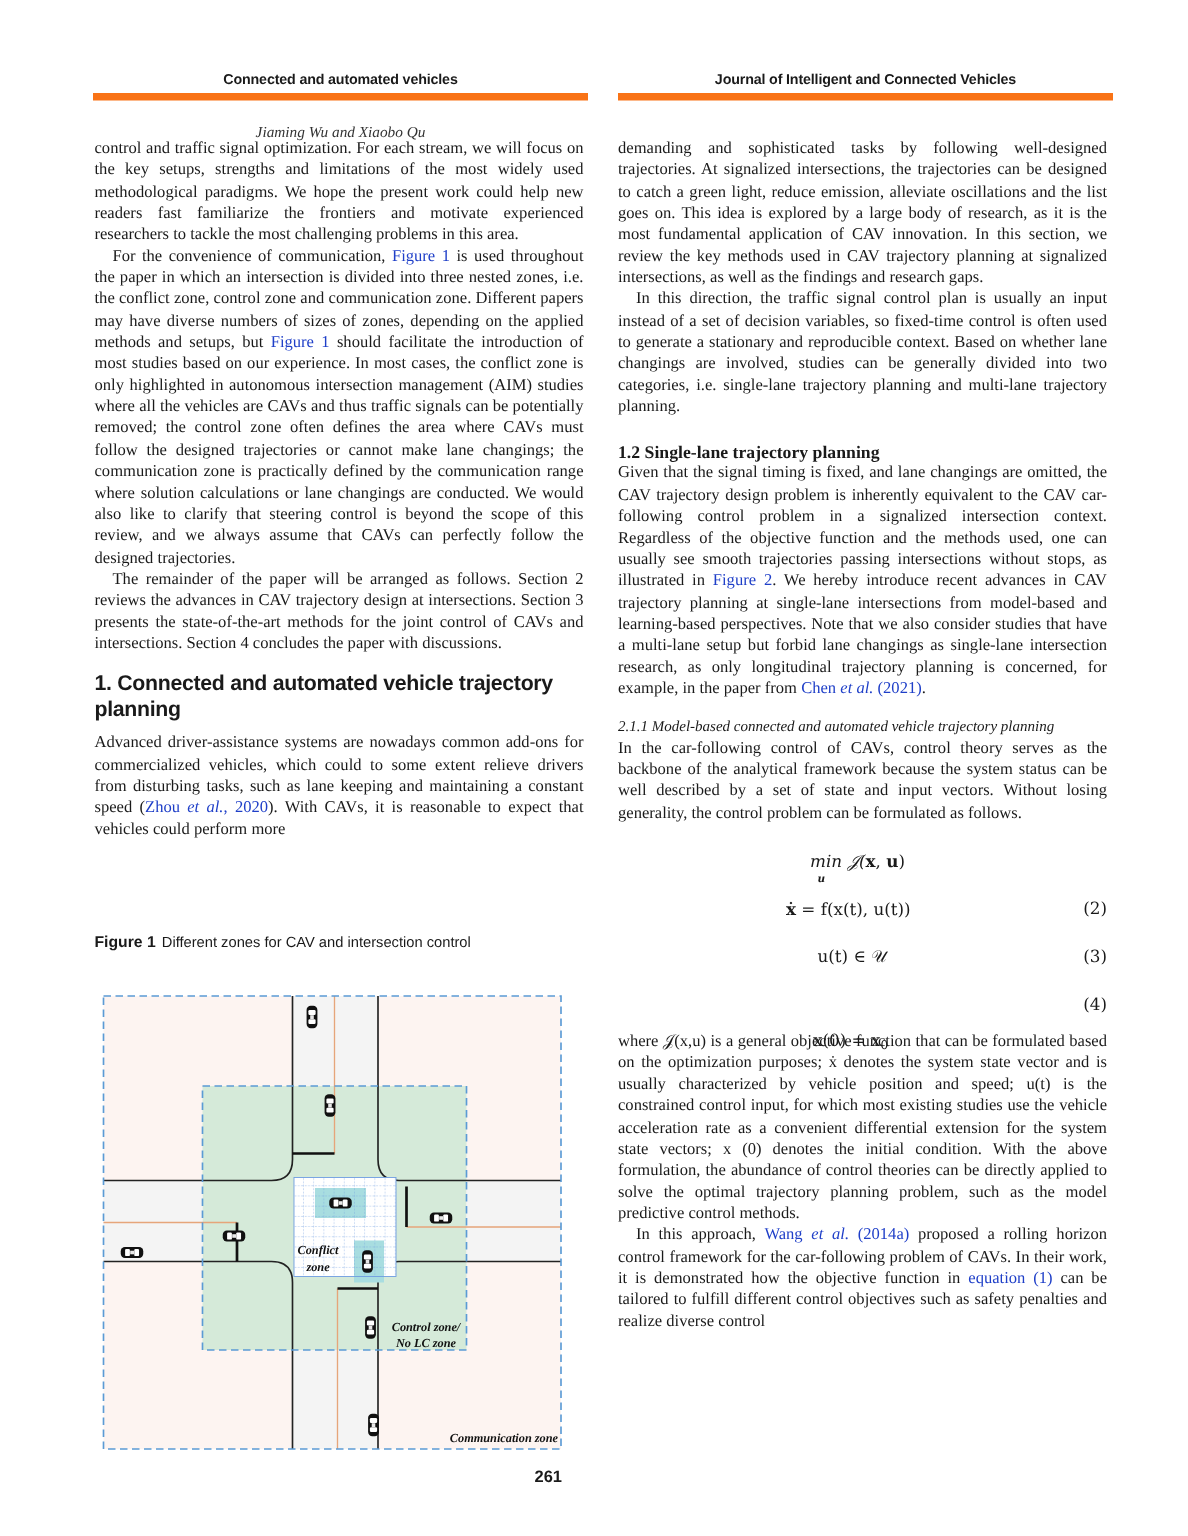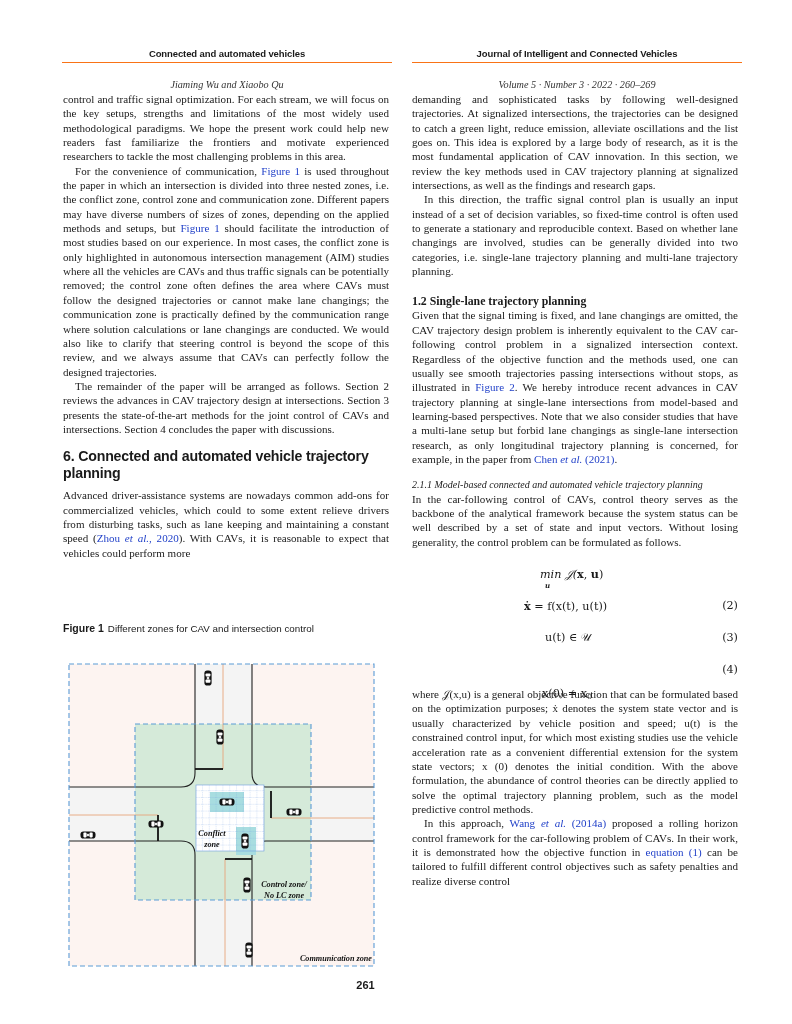--- a/index.html
+++ b/index.html
@@ -1,20 +1,20 @@
 <!DOCTYPE html>
 <html><head>
 <meta charset="utf-8">
 <style>
   * { box-sizing: border-box; margin: 0; padding: 0; }
   html, body { width: 792px; height: 1024px; background: #ffffff; overflow: hidden; }
   body { position: relative; font-family: "Liberation Serif", "DejaVu Serif", serif; color: #1a1a1a; }
 
   .running-head { position: absolute; top: 48px; width: 330px; text-align: center; }
-  .running-head .jt { font-family: "Liberation Sans", "DejaVu Sans", sans-serif; font-weight: bold; font-size: 9.5px; padding-bottom: 3px; border-bottom: 1px solid #f97316; letter-spacing: -0.1px; }
+  .running-head .jt { font-family: "Liberation Sans", "DejaVu Sans", sans-serif; font-weight: bold; font-size: 9.5px; padding-bottom: 3px; border-bottom: 5px solid #f97316; letter-spacing: -0.1px; }
   .running-head .sub { font-style: italic; font-size: 10.2px; margin-top: 16px; color: #333; }
   .rh-left { left: 62px; }
   .rh-right { left: 412px; }
 
   .col { position: absolute; top: 92px; width: 326px; font-size: 11.05px; line-height: 14.35px; text-align: justify; }
   .col-left { left: 63px; }
   .col-right { left: 412px; }
   .col p { margin: 0; }
   .col p.indent { text-indent: 12px; }
   .link { color: #1f3fc8; }
@@ -41,28 +41,27 @@
 </style>
 </head>
 <body>
 
 <div class="running-head rh-left">
   <div class="jt">Connected and automated vehicles</div>
   <div class="sub">Jiaming Wu and Xiaobo Qu</div>
 </div>
 <div class="running-head rh-right">
   <div class="jt">Journal of Intelligent and Connected Vehicles</div>
-  <div class="sub">Volume 5 · Number 3 · 2022 · 260–269</div>
 </div>
 
 <div class="col col-left">
   <p>control and traffic signal optimization. For each stream, we will focus on the key setups, strengths and limitations of the most widely used methodological paradigms. We hope the present work could help new readers fast familiarize the frontiers and motivate experienced researchers to tackle the most challenging problems in this area.</p>
   <p class="indent"><span>For the convenience of communication, </span><span class="link">Figure 1</span><span> is used throughout the paper in which an intersection is divided into three nested zones, i.e. the conflict zone, control zone and communication zone. Different papers may have diverse numbers of sizes of zones, depending on the applied methods and setups, but </span><span class="link">Figure 1</span><span> should facilitate the introduction of most studies based on our experience. In most cases, the conflict zone is only highlighted in autonomous intersection management (AIM) studies where all the vehicles are CAVs and thus traffic signals can be potentially removed; the control zone often defines the area where CAVs must follow the designed trajectories or cannot make lane changings; the communication zone is practically defined by the communication range where solution calculations or lane changings are conducted. We would also like to clarify that steering control is beyond the scope of this review, and we always assume that CAVs can perfectly follow the designed trajectories.</span></p>
   <p class="indent">The remainder of the paper will be arranged as follows. Section 2 reviews the advances in CAV trajectory design at intersections. Section 3 presents the state-of-the-art methods for the joint control of CAVs and intersections. Section 4 concludes the paper with discussions.</p>
-  <div class="sec-head">6. Connected and automated vehicle trajectory planning</div>
+  <div class="sec-head">1. Connected and automated vehicle trajectory planning</div>
   <p><span>Advanced driver-assistance systems are nowadays common add-ons for commercialized vehicles, which could to some extent relieve drivers from disturbing tasks, such as lane keeping and maintaining a constant speed (</span><span class="link"><span>Zhou </span><span class="em">et al.</span><span>, 2020</span></span><span>). With CAVs, it is reasonable to expect that vehicles could perform more</span></p>
 </div>
 
 <div class="fig-caption">
   <b>Figure 1</b><span>Different zones for CAV and intersection control</span>
 </div>
 
 <div class="figure">
   <svg width="312" height="308" viewBox="0 0 312 308" xmlns="http://www.w3.org/2000/svg">
     <defs>

